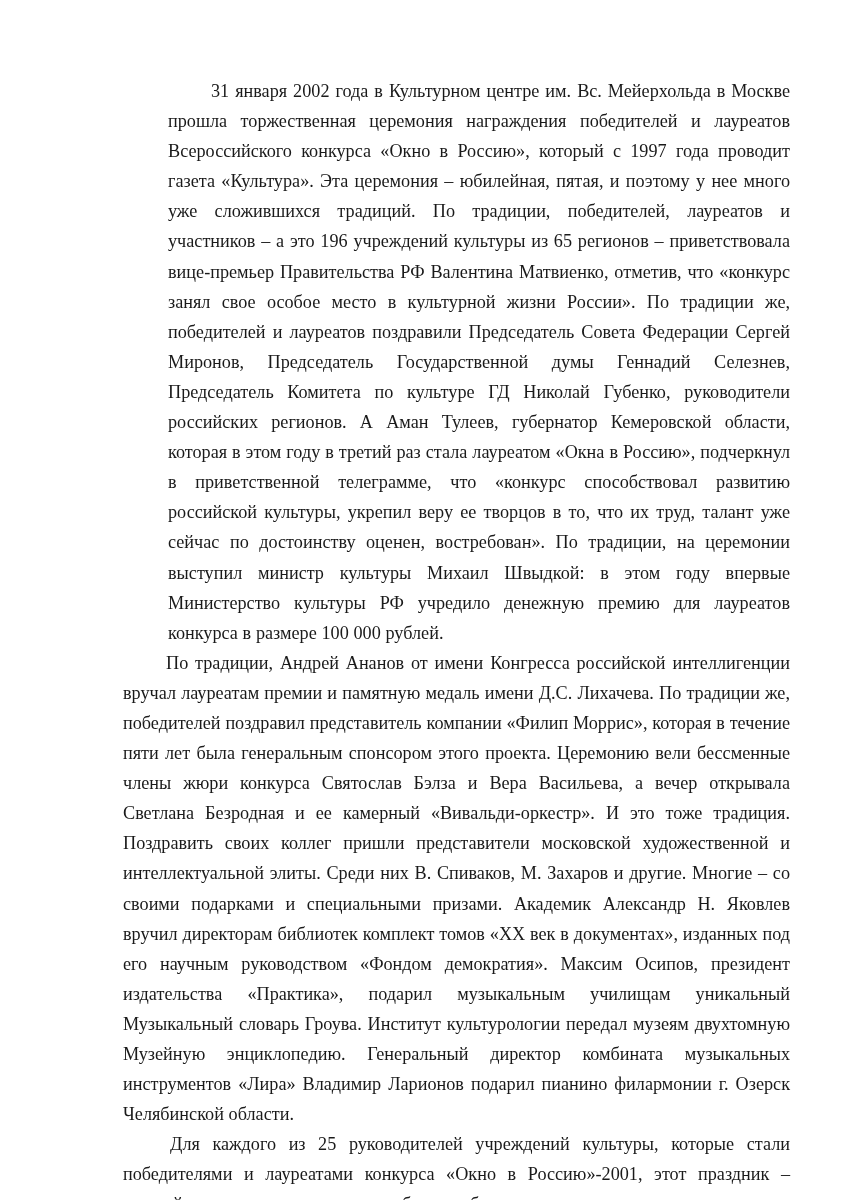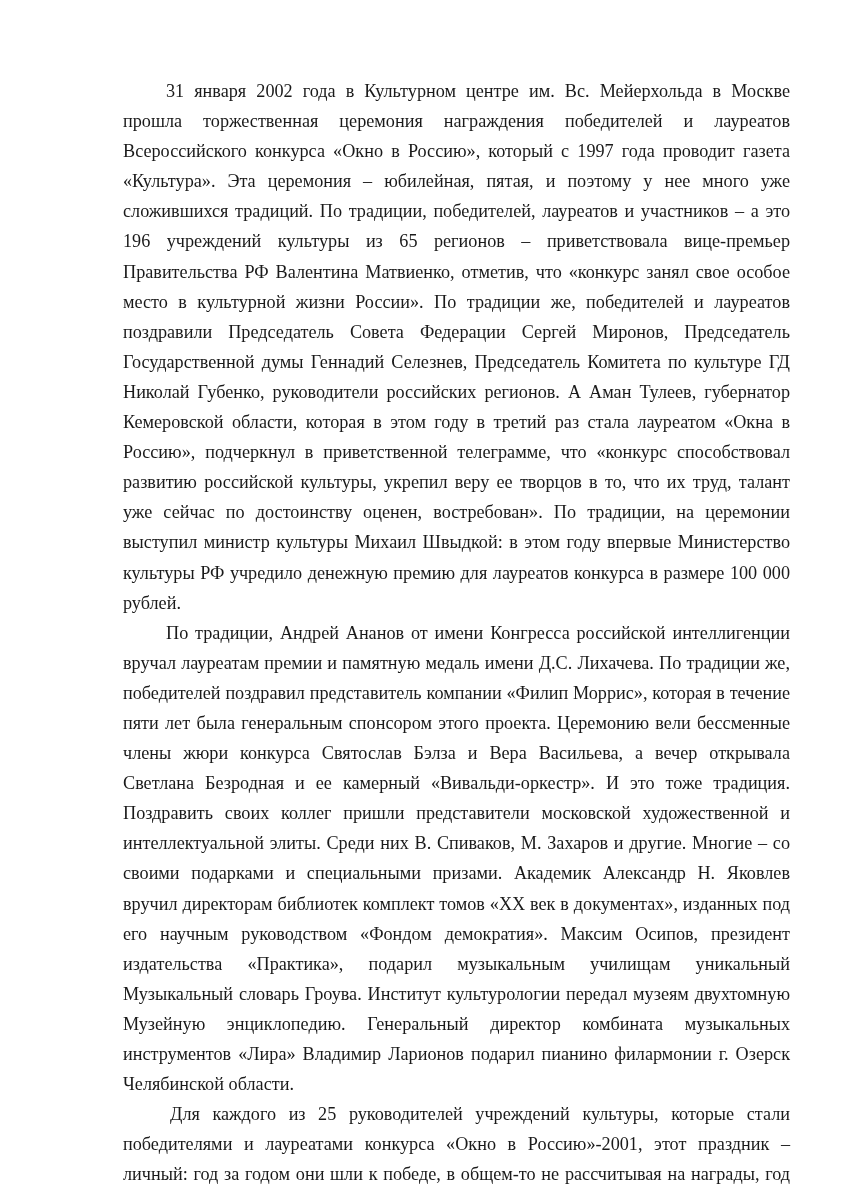--- a/index.html
+++ b/index.html
@@ -31,21 +31,21 @@
     font-size: 18.2px;
     line-height: 30.1px;
     color: #1a1a1a;
     text-align: justify;
     text-justify: inter-word;
     -webkit-hyphens: none;
     hyphens: none;
     word-spacing: 0.01em;
   }
 
-  .para.indent-1 { text-indent: 43px; }
+  .para.indent-1 { text-indent: 43px; margin-left: 45px; }
   .para.indent-2 { text-indent: 43px; }
   .para.indent-3 { text-indent: 47px; }
 
   
   .para {
     text-rendering: optimizeLegibility;
     -webkit-font-smoothing: antialiased;
   }
 </style>
 </head>

